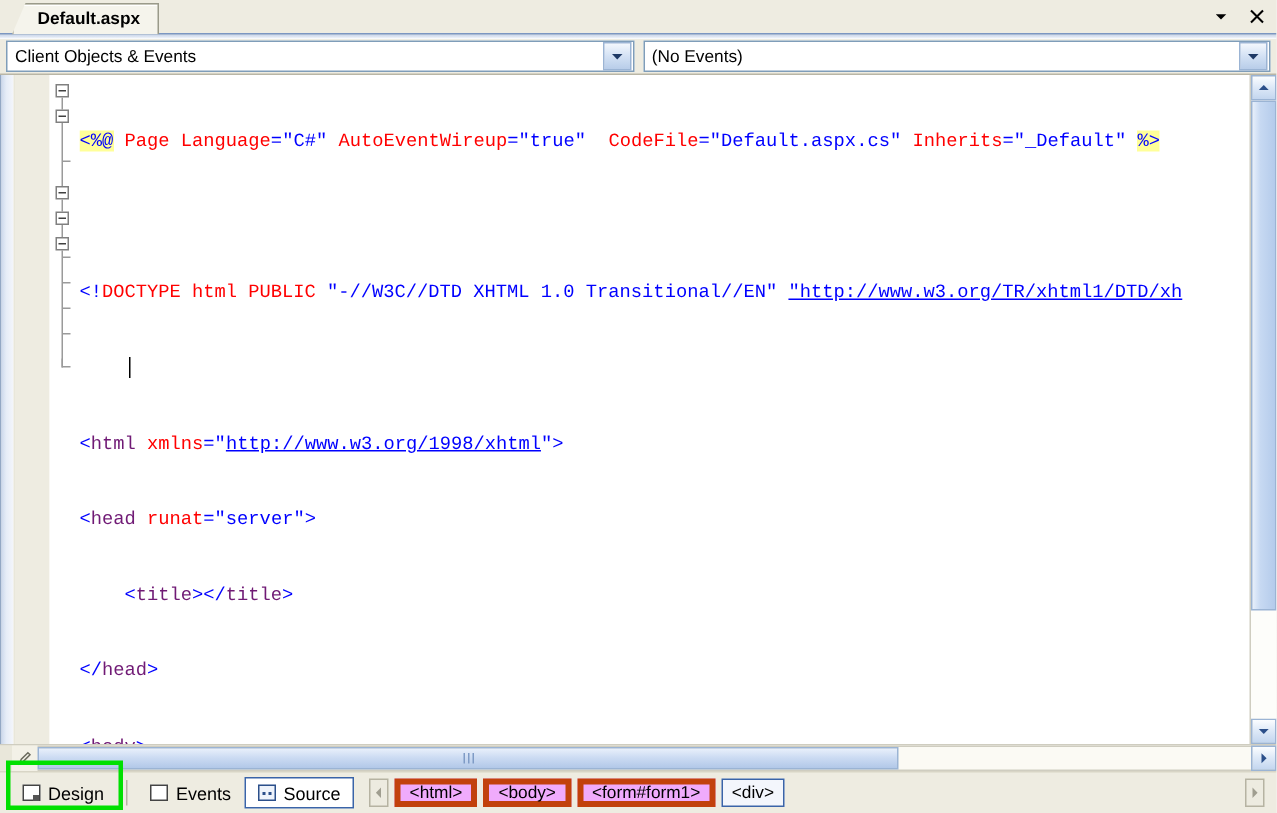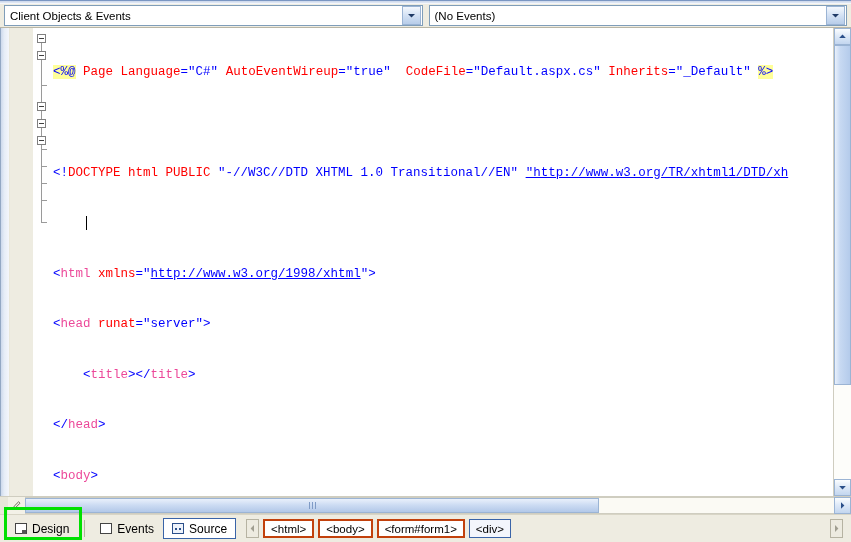--- a/index.html
+++ b/index.html
@@ -147,21 +147,21 @@
   .code {
     position: absolute;
     left: 0; top: 2px;
     white-space: pre;
     font-family: "Liberation Mono", "DejaVu Sans Mono", monospace;
     font-size: 12.5px;
     line-height: 16.85px;
   }
   .ln { height: 16.85px; white-space: pre; }
   .brk { color: #0000ff; }     
-  .tag { color: #ec4899; }     
+  .tag { color: #701a75; }     
   .attr { color: #ff0000; }    
   .val { color: #0000ff; }     
   .txt { color: #000000; }
   .lnk { color: #0000ff; text-decoration: underline; }
   .hl  { background: #ffff99; }
 
   
   .caret {
     position: absolute;
     width: 1px;
@@ -333,22 +333,22 @@
   .tagnav-arrow {
     width: 13px; height: 19px;
     border: 1px solid #b6b3a2;
     background: #edebe0;
     display:flex; align-items:center; justify-content:center;
     box-sizing: border-box;
   }
   .tag-btn {
     height: 19px;
     padding: 0 6px;
-    border: 2px solid #c2410c;
-    background: #ffffff;
+    border: 4px solid #c2410c;
+    background: #f0abfc;
     display: flex; align-items: center;
     font-size: 11.5px;
     color: #000;
     box-sizing: border-box;
     white-space: nowrap;
   }
   .tag-btn.active {
     border: 1px solid #3a64a8;
     background: #f3f6fc;
   }
@@ -371,20 +371,37 @@
     box-sizing: border-box;
     pointer-events: none;
     z-index: 40;
   }
 </style>
 </head>
 <body>
 
 <div id="app">
 
+  <div class="tabstrip">
+    <div class="doc-tab">
+      <span>Default.aspx</span>
+    </div>
+    <div class="tabstrip-right">
+      <div class="tb-icon">
+        <svg width="10" height="10" viewBox="0 0 10 10">
+            <path d="M1.5 3.5 L5 7 L8.5 3.5 Z" fill="#000"></path>
+          </svg>
+      </div>
+      <div class="tb-icon">
+        <svg width="10" height="10" viewBox="0 0 10 10">
+          <path d="M1 1 L9 9 M9 1 L1 9" stroke="#000" stroke-width="1.4" fill="none"></path>
+        </svg>
+      </div>
+    </div>
+  </div>
 
   <div class="under-tab-line"></div>
 
   <div class="navbar">
     <div class="combo bold">
       <span class="combo-text">Client Objects &amp; Events</span>
       <span class="combo-arrow">
         <svg width="9" height="9" viewBox="0 0 9 9">
             <path d="M1 3 L4.5 6.6 L8 3 Z" fill="#1f3a66"></path>
           </svg>

